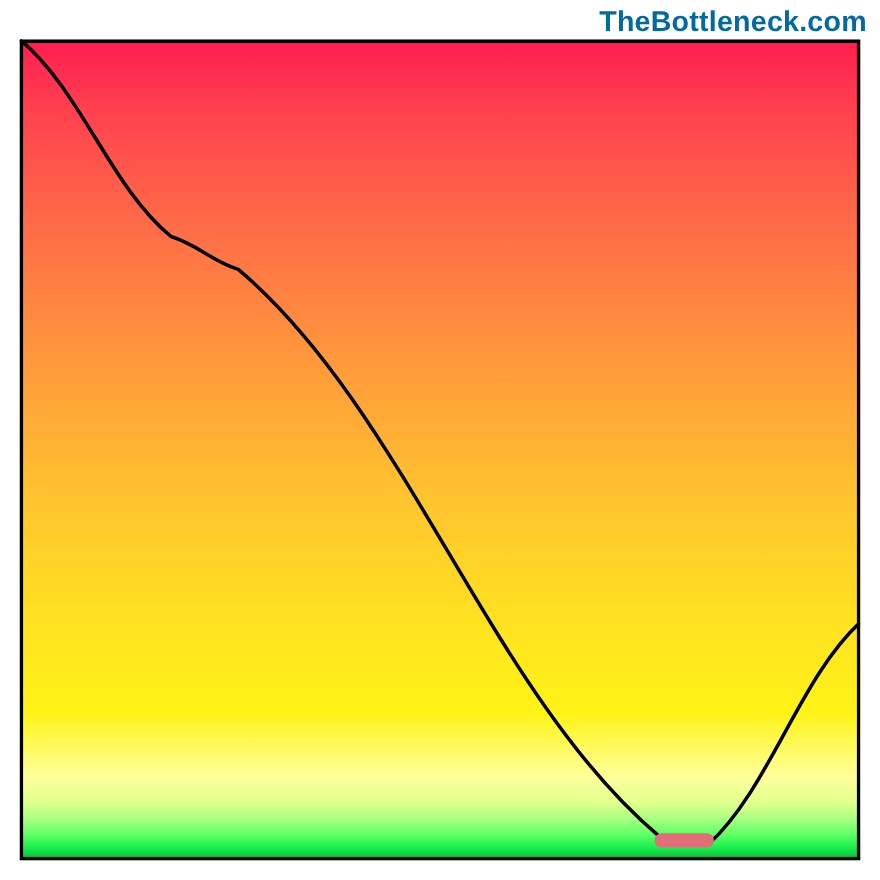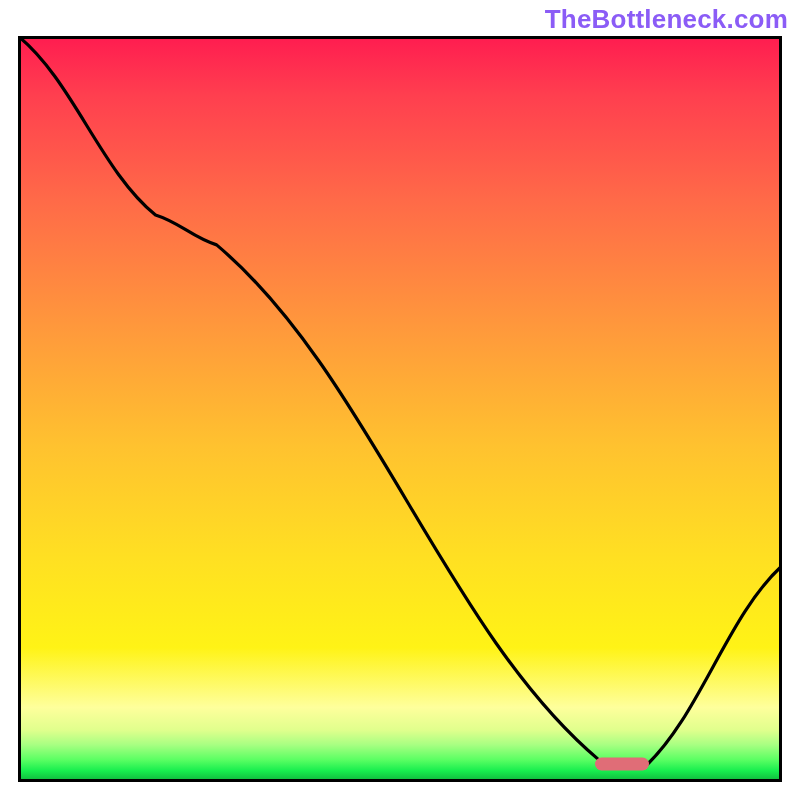--- a/index.html
+++ b/index.html
@@ -15,21 +15,21 @@
     position: relative;
     width: 800px;
     height: 800px;
   }
   .watermark {
     position: absolute;
     top: 4px;
     right: 12px;
     font-size: 26px;
     font-weight: 600;
-    color: #8b5cf6;
+    color: #0369a1;
     letter-spacing: 0.2px;
     text-align: center;
   }
   .plot {
     position: absolute;
     left: 18px;
     top: 36px;
     width: 764px;
     height: 746px;
     box-sizing: border-box;

